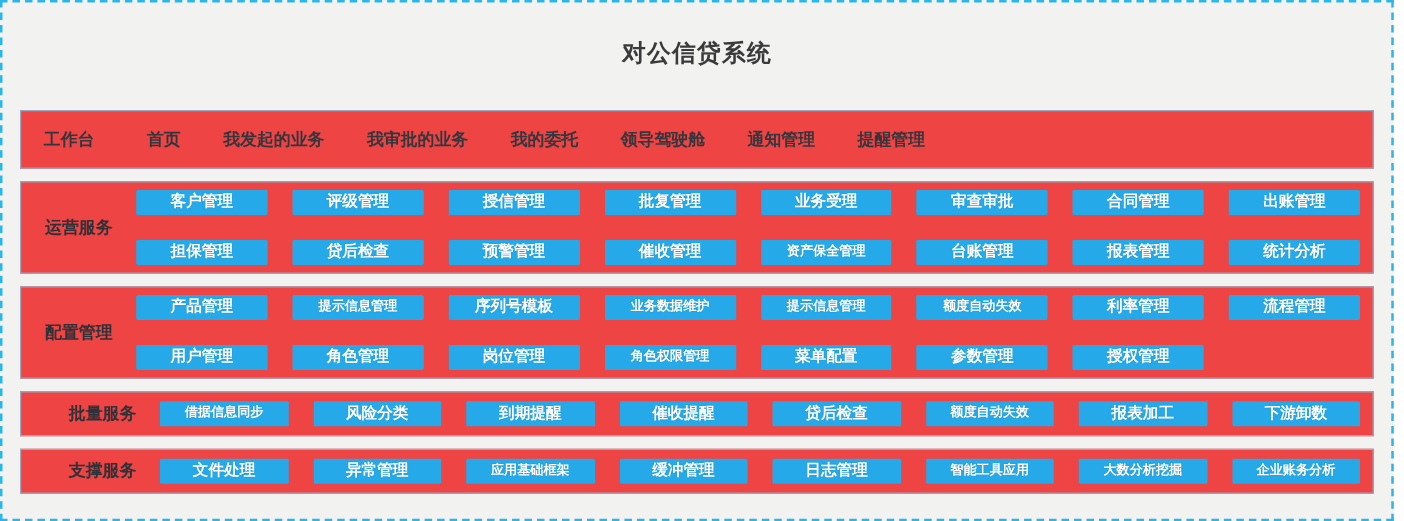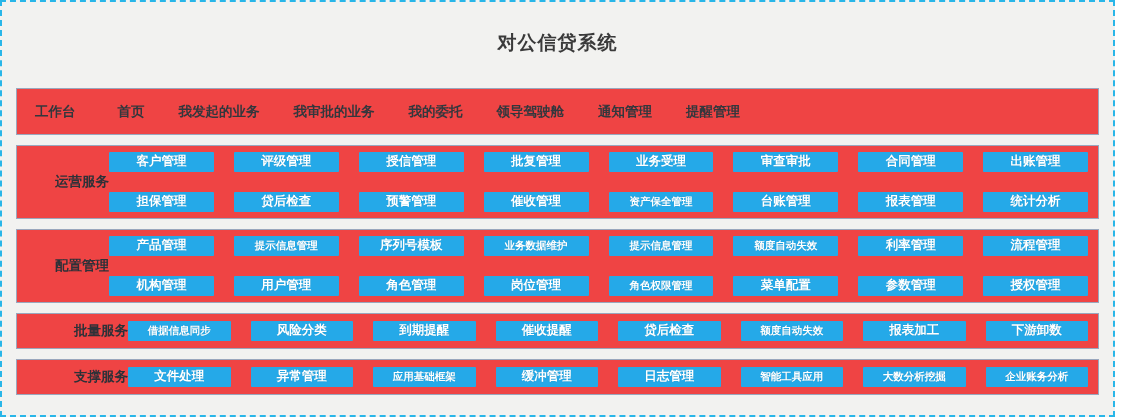--- a/index.html
+++ b/index.html
@@ -50,21 +50,21 @@
   }
   .nav-item:first-child { margin-right: 42px; }
   
   .group {
     display: flex;
     align-items: center;
     padding: 6px 10px 6px 0;
   }
   .group-label {
     flex: 0 0 92px;
-    text-align: right;
+    text-align: center;
     font-size: 13.5px;
     font-weight: 700;
     color: #2d3138;
     white-space: nowrap;
     user-select: none;
   }
   .group-grid {
     flex: 1 1 auto;
     display: grid;
     grid-template-columns: repeat(8, 1fr);
@@ -142,21 +142,20 @@
           <div class="group-label">配置管理</div>
           <div class="group-grid">
             <div class="btn">产品管理</div>
             <div class="btn small">提示信息管理</div>
             <div class="btn">序列号模板</div>
             <div class="btn small">业务数据维护</div>
             <div class="btn small">提示信息管理</div>
             <div class="btn small">额度自动失效</div>
             <div class="btn">利率管理</div>
             <div class="btn">流程管理</div>
-            <div class="btn">机构管理</div>
             <div class="btn">用户管理</div>
             <div class="btn">角色管理</div>
             <div class="btn">岗位管理</div>
             <div class="btn small">角色权限管理</div>
             <div class="btn">菜单配置</div>
             <div class="btn">参数管理</div>
             <div class="btn">授权管理</div>
           </div>
         </div>
       </div>

